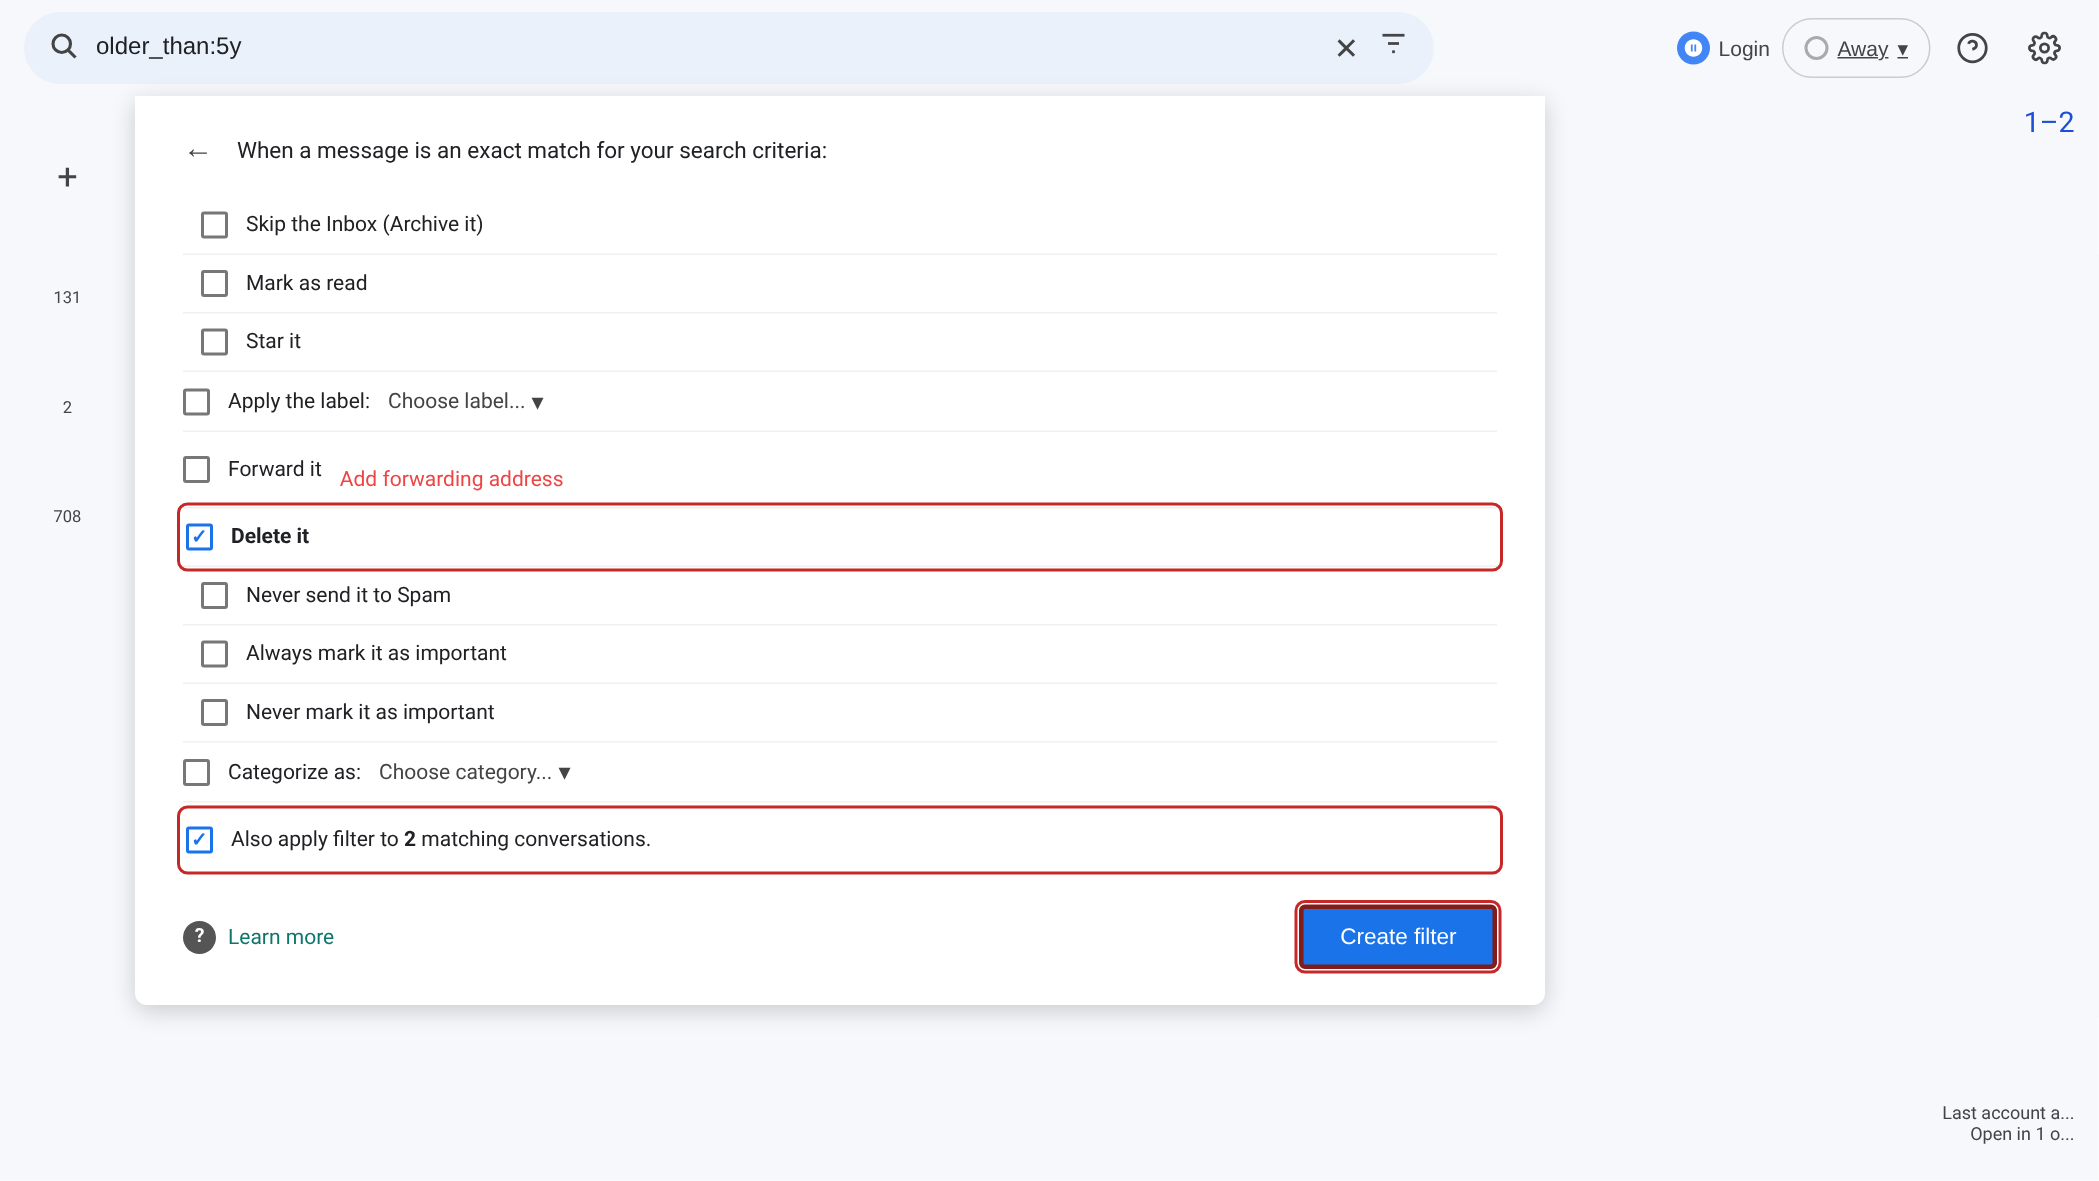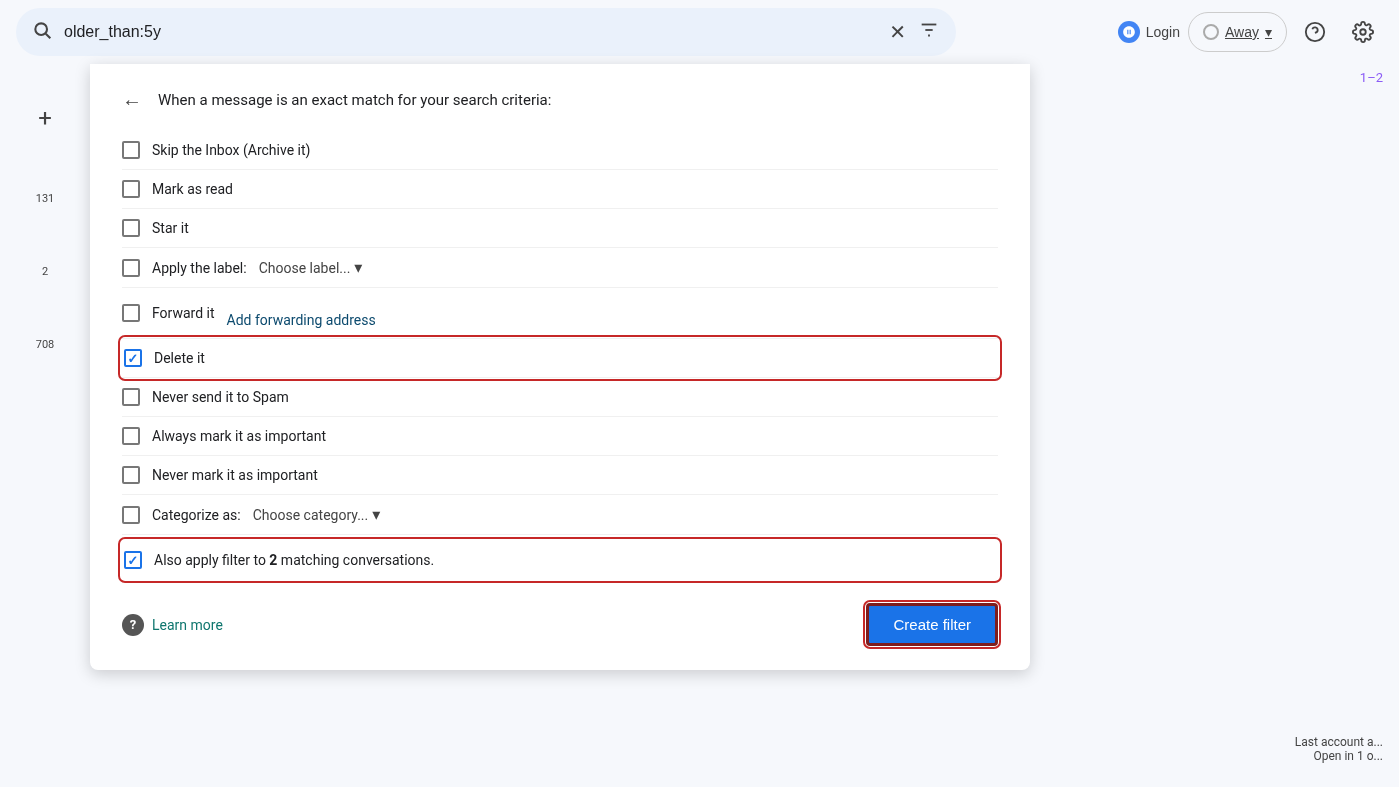--- a/index.html
+++ b/index.html
@@ -132,22 +132,22 @@
     .sidebar-num {
       font-size: 11px;
       color: #444;
     }
 
     
     .content-right {
       position: absolute;
       right: 16px;
       top: 70px;
-      font-size: 13px;
-      color: #8b5cf6;
+      font-size: 19px;
+      color: #1d4ed8;
       text-align: center;
     }
 
     .last-account {
       position: absolute;
       right: 16px;
       bottom: 24px;
       font-size: 12px;
       color: #444;
       text-align: right;
@@ -194,20 +194,21 @@
       position: relative;
     }
 
     .filter-row label {
       display: flex;
       align-items: center;
       gap: 12px;
       cursor: pointer;
       font-size: 14px;
       color: #202124;
+      margin-left: 12px;
     }
 
     .checkbox {
       width: 18px;
       height: 18px;
       border: 2px solid #777;
       border-radius: 2px;
       display: flex;
       align-items: center;
       justify-content: center;
@@ -247,21 +248,21 @@
       font-size: 14px;
       color: #444;
     }
 
     .dropdown-arrow {
       font-size: 16px;
       color: #444;
     }
 
     .add-forwarding-link {
-      color: #0c4a6e;
+      color: #ef4444;
       font-size: 14px;
       cursor: pointer;
       text-decoration: none;
       margin-top: 14px;
     }
 
     .apply-filter-text {
       font-size: 14px;
       color: #202124;
     }
@@ -437,21 +438,21 @@
 
   <div class="filter-row">
     <div class="checkbox"></div>
     <span style="font-size:14px;color:#202124;">Forward it</span>
     <a class="add-forwarding-link" href="#">Add forwarding address</a>
   </div>
   <hr class="filter-divider">
 
   <div class="filter-row highlighted-row" style="padding-left:2px;">
     <div class="checkbox checked"></div>
-    <span style="font-size:14px;color:#202124;">Delete it</span>
+    <span style="font-size:14px;color:#202124;font-weight:bold;">Delete it</span>
   </div>
   <hr class="filter-divider">
 
   <div class="filter-row">
     <label>
       <div class="checkbox"></div>
       <span>Never send it to Spam</span>
     </label>
   </div>
   <hr class="filter-divider">

